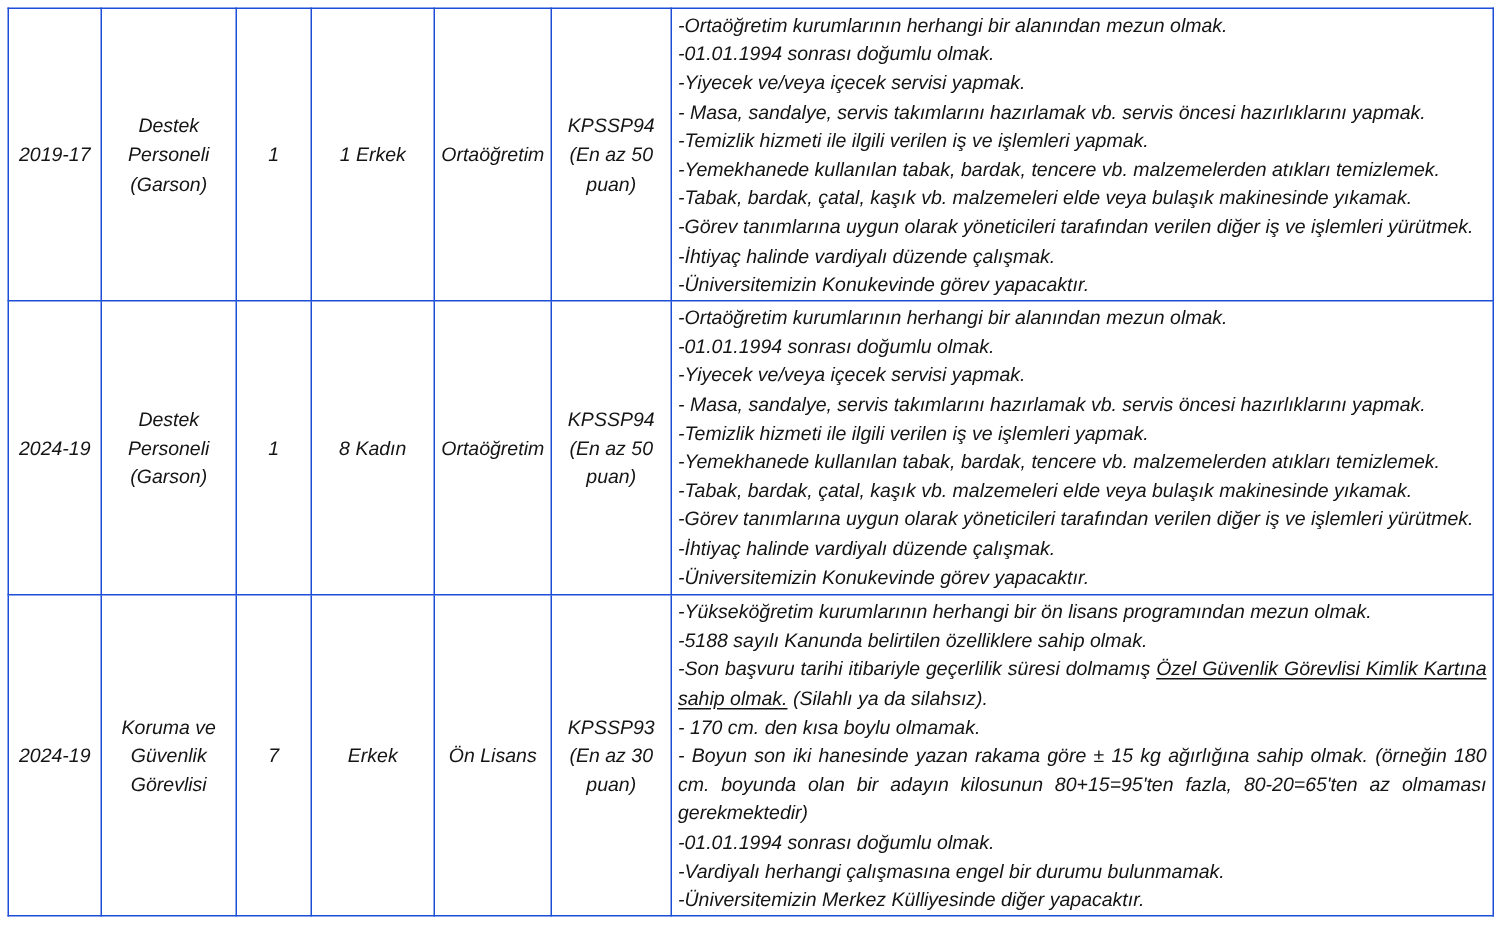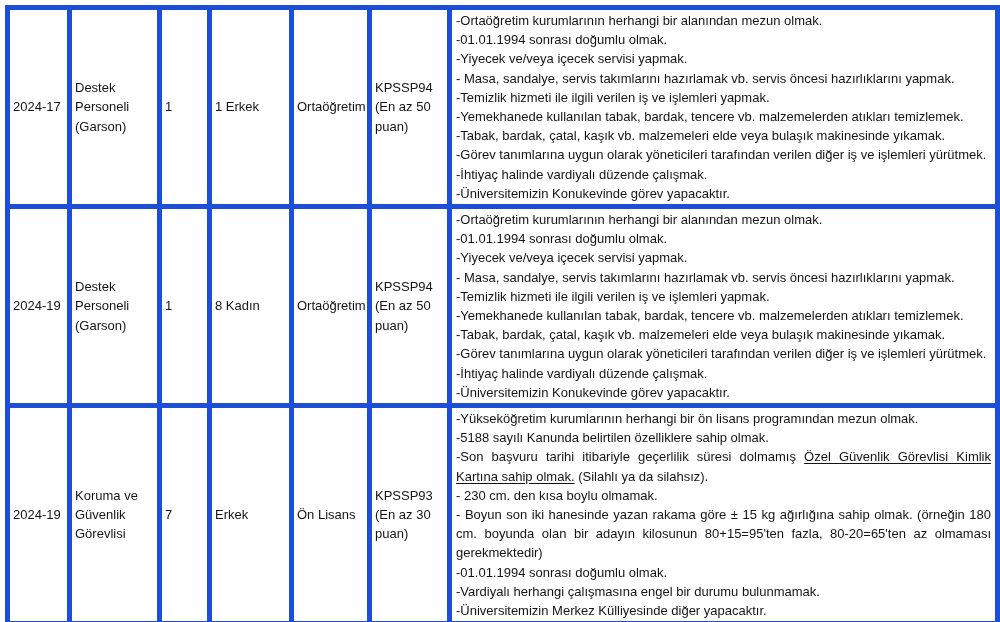--- a/index.html
+++ b/index.html
@@ -16,28 +16,29 @@
     position: absolute;
     left: 5px;
     top: 5px;
   }
   table {
     border-collapse: collapse;
     table-layout: fixed;
     width: 990px;
   }
   td {
-    border: 5px solid #1d4ed8;
+    border: 1px solid #1d4ed8;
     overflow: hidden;
+    font-style: italic;
   }
   tr.r1 { height: 194px; }
   tr.r2 { height: 196px; }
   tr.r3 { height: 214px; }
   .c-cell {
-    text-align: left;
+    text-align: center;
     vertical-align: middle;
     font-size: 13px;
     line-height: 19.2px;
     padding: 0 3px;
   }
   .req-cell {
     vertical-align: top;
     padding: 1px 4px 1px 4px;
   }
   .req-line {
@@ -60,21 +61,21 @@
       <col style="width:62px">
       <col style="width:90px">
       <col style="width:50px">
       <col style="width:82px">
       <col style="width:78px">
       <col style="width:80px">
       <col style="width:548px">
     </colgroup>
     <tbody>
         <tr class="r1">
-          <td class="c-cell">2024-17</td>
+          <td class="c-cell">2019-17</td>
           <td class="c-cell">Destek Personeli (Garson)</td>
           <td class="c-cell">1</td>
           <td class="c-cell">1 Erkek</td>
           <td class="c-cell">Ortaöğretim</td>
           <td class="c-cell">KPSSP94 (En az 50 puan)</td>
           <td class="req-cell">
             <p class="req-line">-Ortaöğretim kurumlarının herhangi bir alanından mezun olmak.</p>
             <p class="req-line">-01.01.1994 sonrası doğumlu olmak.</p>
             <p class="req-line">-Yiyecek ve/veya içecek servisi yapmak.</p>
             <p class="req-line">- Masa, sandalye, servis takımlarını hazırlamak vb. servis öncesi hazırlıklarını yapmak.</p>
@@ -110,21 +111,21 @@
           <td class="c-cell">2024-19</td>
           <td class="c-cell">Koruma ve Güvenlik Görevlisi</td>
           <td class="c-cell">7</td>
           <td class="c-cell">Erkek</td>
           <td class="c-cell">Ön Lisans</td>
           <td class="c-cell">KPSSP93 (En az 30 puan)</td>
           <td class="req-cell">
             <p class="req-line">-Yükseköğretim kurumlarının herhangi bir ön lisans programından mezun olmak.</p>
             <p class="req-line">-5188 sayılı Kanunda belirtilen özelliklere sahip olmak.</p>
             <p class="req-line"><span>-Son başvuru tarihi itibariyle geçerlilik süresi dolmamış </span><u>Özel Güvenlik Görevlisi Kimlik Kartına sahip olmak.</u><span> (Silahlı ya da silahsız).</span></p>
-            <p class="req-line">- 230 cm. den kısa boylu olmamak.</p>
+            <p class="req-line">- 170 cm. den kısa boylu olmamak.</p>
             <p class="req-line">- Boyun son iki hanesinde yazan rakama göre ± 15 kg ağırlığına sahip olmak. (örneğin 180 cm. boyunda olan bir adayın kilosunun 80+15=95'ten fazla, 80-20=65'ten az olmaması gerekmektedir)</p>
             <p class="req-line">-01.01.1994 sonrası doğumlu olmak.</p>
             <p class="req-line">-Vardiyalı herhangi çalışmasına engel bir durumu bulunmamak.</p>
             <p class="req-line">-Üniversitemizin Merkez Külliyesinde diğer yapacaktır.</p>
           </td>
         </tr>
       </tbody>
   </table>
 </div>
 

